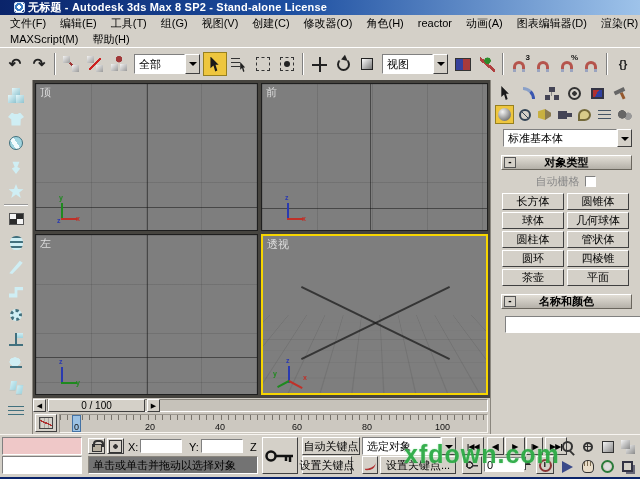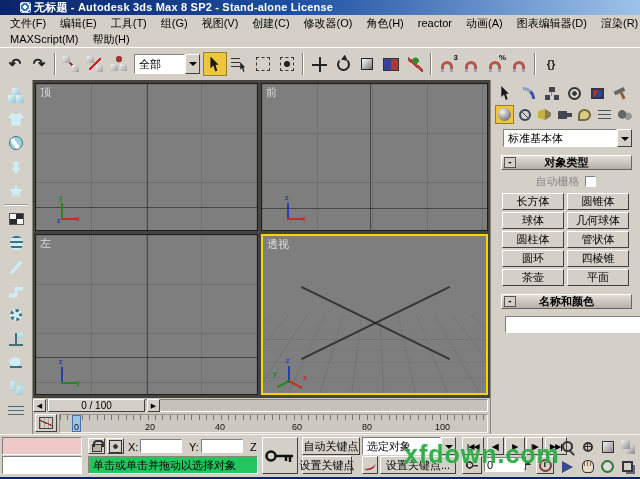--- a/index.html
+++ b/index.html
@@ -1,19 +1,19 @@
 <!DOCTYPE html>
 <html><head>
 <meta charset="utf-8">
 <style>
 *{box-sizing:border-box;margin:0;padding:0}
 html,body{width:640px;height:479px;overflow:hidden}
 .app{position:relative;width:640px;height:479px;background:#d4d0c8;font-family:"Liberation Sans",sans-serif;font-size:11px;color:#000;overflow:hidden;border-bottom:2px solid #0a246a}
 
-.titlebar{position:absolute;top:0;left:0;right:0;height:15px;background:linear-gradient(90deg,#0a246a,#1c4ea0 45%,#9ec3ea);display:flex;align-items:center;padding-left:20px;color:#fff}
+.titlebar{position:absolute;top:0;left:0;right:0;height:15px;background:linear-gradient(90deg,#0a246a,#1c4ea0 45%,#9ec3ea);display:flex;align-items:center;padding-left:14px;color:#fff}
 .appicon{width:11px;height:11px;flex:none;margin-right:3px;border-radius:2px;background:radial-gradient(circle at 45% 45%,#fff 0 2px,#3d7dc4 2px 4px,#fff 4px 5.5px,#16418e 5.5px);border:1px solid #cfe0f4}
 .titletext{font-size:11px;font-weight:bold;white-space:nowrap;letter-spacing:.2px}
 
 .menubar{position:absolute;left:0;right:0;display:flex;align-items:center;padding-left:3px}
 .menubar.r1{top:15px;height:16px}
 .menubar.r2{top:31px;height:16px}
 .mitem{padding:1px 7px;white-space:nowrap}
 
 .toolbar{position:absolute;top:47px;left:0;width:640px;height:33px;border-top:1px solid #fff;display:flex;align-items:center;padding-left:3px;overflow:hidden}
 .tbtn{width:24px;height:24px;flex:none;display:flex;align-items:center;justify-content:center;position:relative}
@@ -124,21 +124,21 @@
 .nameinput{flex:1;height:17px;background:#fff;border:1px solid;border-color:#808080 #fff #fff #808080;font-family:inherit;font-size:11px;padding:0 2px}
 
 .sbar{position:absolute;top:434px;left:0;right:0;height:43px;background:#d4d0c8;border-top:1px solid #f7f4f0}
 .abs{position:absolute}
 .sunken{background:#fff;border:1px solid;border-color:#808080 #fff #fff #808080}
 .btn{background:#d4d0c8;border:1px solid;border-color:#fff #404040 #404040 #fff;display:flex;align-items:center;justify-content:center;white-space:nowrap}
 .pinkbox{background:#efc8c8;border:1px solid;border-color:#808080 #fff #fff #808080}
 .i-lock{width:10px;height:8px;background:#b8b0a0;border:1px solid #333;position:relative;margin-top:4px}
 .i-lock::before{content:"";position:absolute;left:0;top:-5px;width:7px;height:5px;border:2px solid #333;border-bottom:none;border-radius:4px 4px 0 0}
 .i-abs{width:13px;height:13px;border:1px solid #333;background:radial-gradient(circle,#333 0 2px,transparent 2.5px)}
-.prompt{padding-left:4px;line-height:16px;background:#22c55e;border:1px solid;border-color:#8a867e #fff #fff #8a867e;white-space:nowrap;overflow:hidden}
+.prompt{padding-left:4px;line-height:16px;background:#737373;border:1px solid;border-color:#8a867e #fff #fff #8a867e;white-space:nowrap;overflow:hidden}
 .i-curve{width:12px;height:9px;border-bottom:2px solid #b03030;border-radius:0 0 100% 45%;transform:rotate(-12deg)}
 .pbtn{font-size:7.5px;font-weight:bold;letter-spacing:-.5px}
 .i-keymode{width:13px;height:12px;background:radial-gradient(circle at 28% 50%,transparent 0 2px,#333 2px 3.5px,transparent 4px),linear-gradient(#333,#333) 6px 5.5px/6px 1.5px no-repeat}
 .spin{position:relative;background:#d4d0c8;border:1px solid;border-color:#fff #404040 #404040 #fff}
 .spin::before{content:"";position:absolute;left:0;top:1px;border:3px solid transparent;border-bottom:4px solid #222}
 .spin::after{content:"";position:absolute;left:0;bottom:1px;border:3px solid transparent;border-top:4px solid #222}
 .i-timecfg{width:13px;height:13px;border:2px solid #833;border-radius:50%;background:linear-gradient(#333,#333) 50% 1px/1.5px 5px no-repeat}
 .navgrid{position:absolute;left:558px;top:2px;width:80px;height:38px;display:grid;grid-template-columns:repeat(4,19px);grid-template-rows:19px 19px;gap:1px}
 .nbtn{display:flex;align-items:center;justify-content:center}
 .n-zoom{width:11px;height:11px;border:2px solid #333;border-radius:50%;position:relative}
@@ -219,20 +219,24 @@
     <span class="sep"></span>
     <span class="tbtn">
         <span class="i-move"></span>
       </span>
     <span class="tbtn">
         <span class="i-rotate"></span>
       </span>
     <span class="tbtn">
         <span class="i-scale"></span>
       </span>
+    <span class="combo" style="width:66px">
+      <span class="cfield" style="flex:1">视图</span>
+      <span class="cbtn"></span>
+    </span>
     <span class="tbtn">
         <span class="i-usecenter"></span>
       </span>
     <span class="tbtn">
         <span class="i-manip"></span>
       </span>
     <span class="sep"></span>
     <span class="tbtn">
         <span class="magnet"></span>
         <span class="maglabel">3</span>

